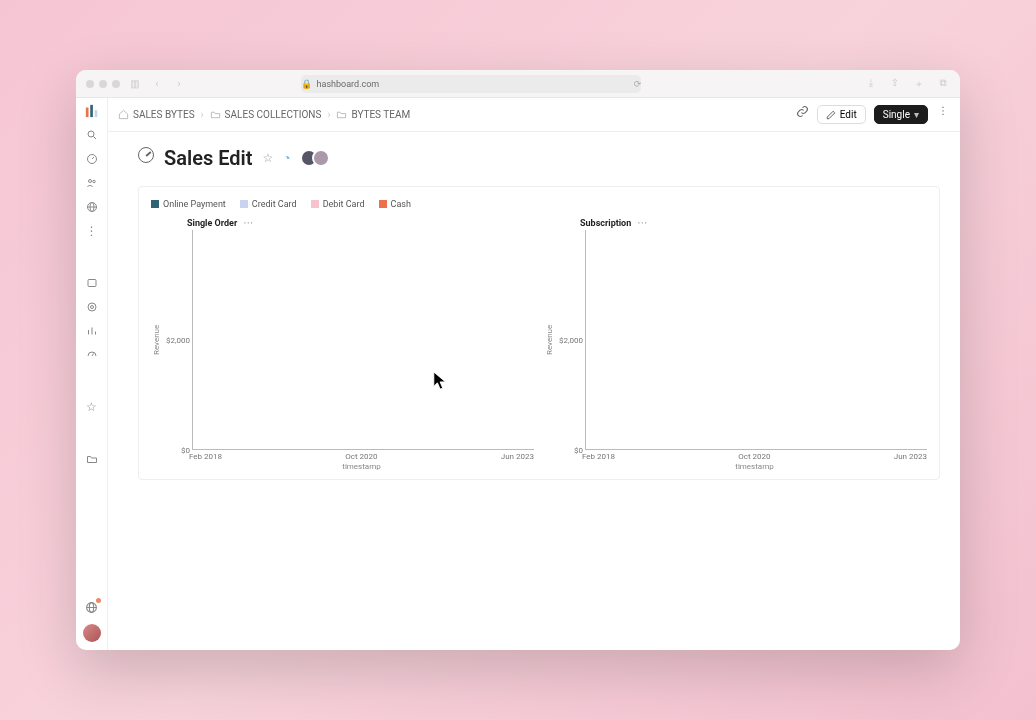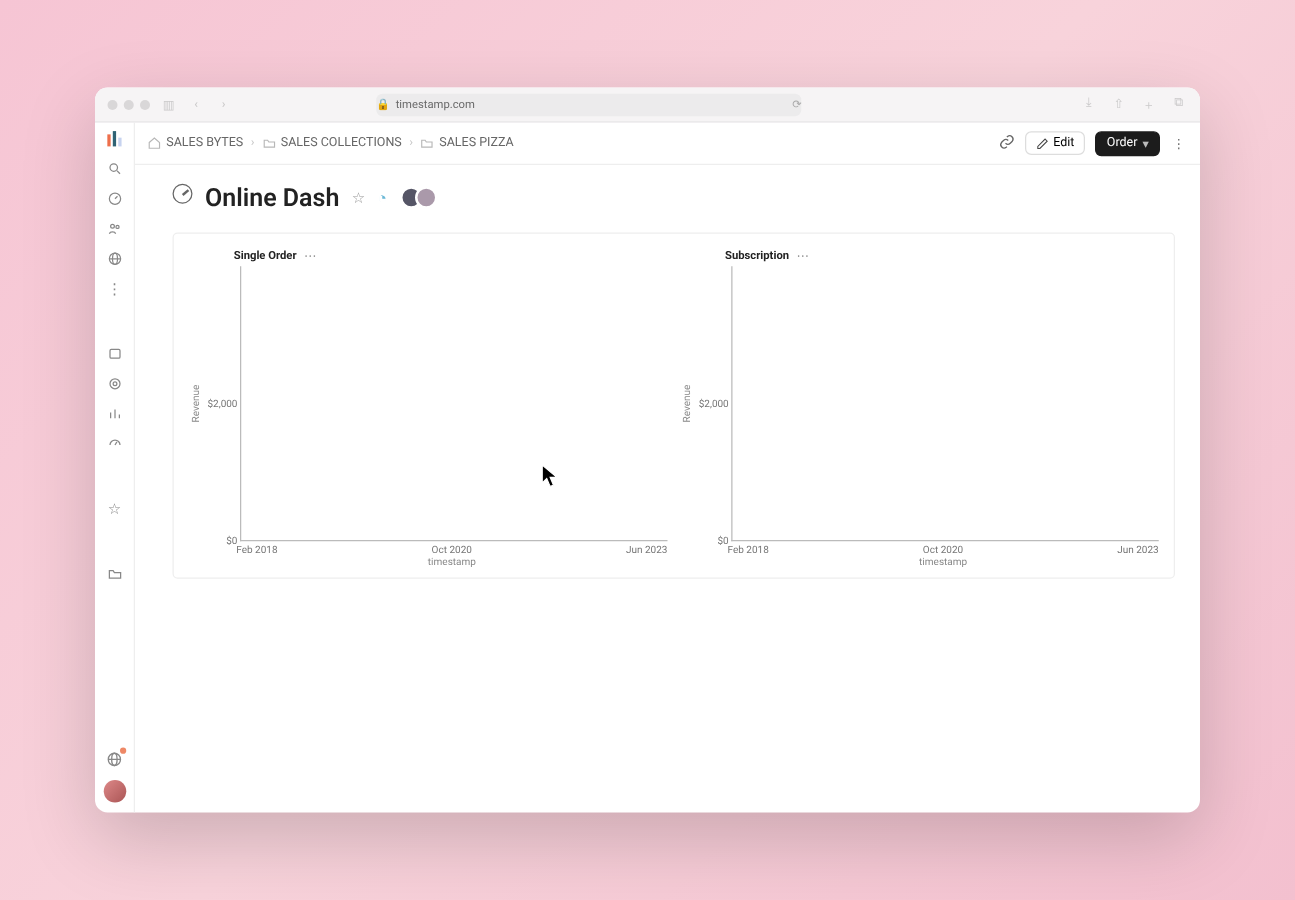--- a/index.html
+++ b/index.html
@@ -57,21 +57,21 @@
   .main { flex: 1; display: flex; flex-direction: column; min-width: 0; }
   .appbar {
     height: 34px; border-bottom: 1px solid #eee;
     display: flex; align-items: center; padding: 0 10px; gap: 6px;
     font-size: 10px; color: #666;
   }
   .crumbs { display: flex; align-items: center; gap: 6px; flex: 1; min-width: 0; }
   .crumb { display: flex; align-items: center; gap: 4px; cursor: pointer; }
   .crumb svg, .crumb .folder { opacity: .6; }
   .chev { opacity: .35; }
-  .appbar-right { display: flex; align-items: center; gap: 8px; }
+  .appbar-right { display: flex; gap: 8px; }
   .link-icon { color: #777; cursor: pointer; }
   .btn {
     border: 1px solid #ddd; border-radius: 5px; padding: 3px 8px;
     font-size: 10px; display: flex; align-items: center; gap: 4px;
     background: #fff; cursor: pointer;
   }
   .btn.dark { background: #1c1c1c; color: #fff; border-color: #1c1c1c; }
   .btn.dark .caret { opacity: .7; }
   .more-btn { cursor: pointer; color: #666; padding: 0 2px; }
   .page-head {
@@ -147,21 +147,21 @@
     <div class="traffic">
       <span></span>
       <span></span>
       <span></span>
     </div>
     <div class="bb-icon">▥</div>
     <div class="bb-icon">‹</div>
     <div class="bb-icon">›</div>
     <div class="address">
       <span>🔒</span>
-      <span>timestamp.com</span>
+      <span>hashboard.com</span>
       <span style="margin-left:auto;opacity:.5">⟳</span>
     </div>
     <div class="bb-right">
       <div class="bb-icon">⤓</div>
       <div class="bb-icon">⇧</div>
       <div class="bb-icon">＋</div>
       <div class="bb-icon">⧉</div>
     </div>
   </div>
 
@@ -259,57 +259,75 @@
             <svg width="11" height="11" viewBox="0 0 24 24" fill="none" stroke="#888" stroke-width="2">
                 <path d="M3 7h6l2 3h10v9H3z"></path>
               </svg>
             <span>SALES COLLECTIONS</span>
           </div>
           <span class="chev">›</span>
           <div class="crumb">
             <svg width="11" height="11" viewBox="0 0 24 24" fill="none" stroke="#888" stroke-width="2">
                 <path d="M3 7h6l2 3h10v9H3z"></path>
               </svg>
-            <span>SALES PIZZA</span>
+            <span>BYTES TEAM</span>
           </div>
         </div>
         <div class="appbar-right">
           <div class="link-icon"><svg width="13" height="13" viewBox="0 0 24 24" fill="none" stroke="#666" stroke-width="2">
                 <path d="M10 14a5 5 0 0 0 7 0l3-3a5 5 0 0 0-7-7l-1 1"></path>
                 <path d="M14 10a5 5 0 0 0-7 0l-3 3a5 5 0 0 0 7 7l1-1"></path>
               </svg></div>
           <button class="btn">
             <svg width="10" height="10" viewBox="0 0 24 24" fill="none" stroke="#444" stroke-width="2">
                 <path d="M17 3l4 4L7 21H3v-4z"></path>
               </svg>
             <span>Edit</span>
           </button>
           <button class="btn dark">
-            <span>Order</span>
+            <span>Single</span>
             <span class="caret">▾</span>
           </button>
           <div class="more-btn">⋮</div>
         </div>
       </div>
 
       <div class="page-head">
         <div class="gauge"></div>
-        <div class="page-title">Online Dash</div>
+        <div class="page-title">Sales Edit</div>
         <div class="head-icons">
           <span>☆</span>
           <span class="clock">◔</span>
           <div class="avatars">
             <span></span>
             <span></span>
           </div>
         </div>
       </div>
 
       <div class="content">
         <div class="panel">
+          <div class="legend">
+            <span>
+                <i class="swatch" style="background:#2f6374"></i>
+                <b style="font-weight:400">Online Payment</b>
+              </span>
+            <span>
+                <i class="swatch" style="background:#c7d3ef"></i>
+                <b style="font-weight:400">Credit Card</b>
+              </span>
+            <span>
+                <i class="swatch" style="background:#f6c2cc"></i>
+                <b style="font-weight:400">Debit Card</b>
+              </span>
+            <span>
+                <i class="swatch" style="background:#ee6f4b"></i>
+                <b style="font-weight:400">Cash</b>
+              </span>
+          </div>
 
           <div class="charts">
 
             <div class="chartbox">
               <div class="subtitle-row">
                 <div class="subtitle">Single Order</div>
                 <div class="dots">⋯</div>
               </div>
               <div class="plot-wrap">
                 <div class="ylab">Revenue</div>

